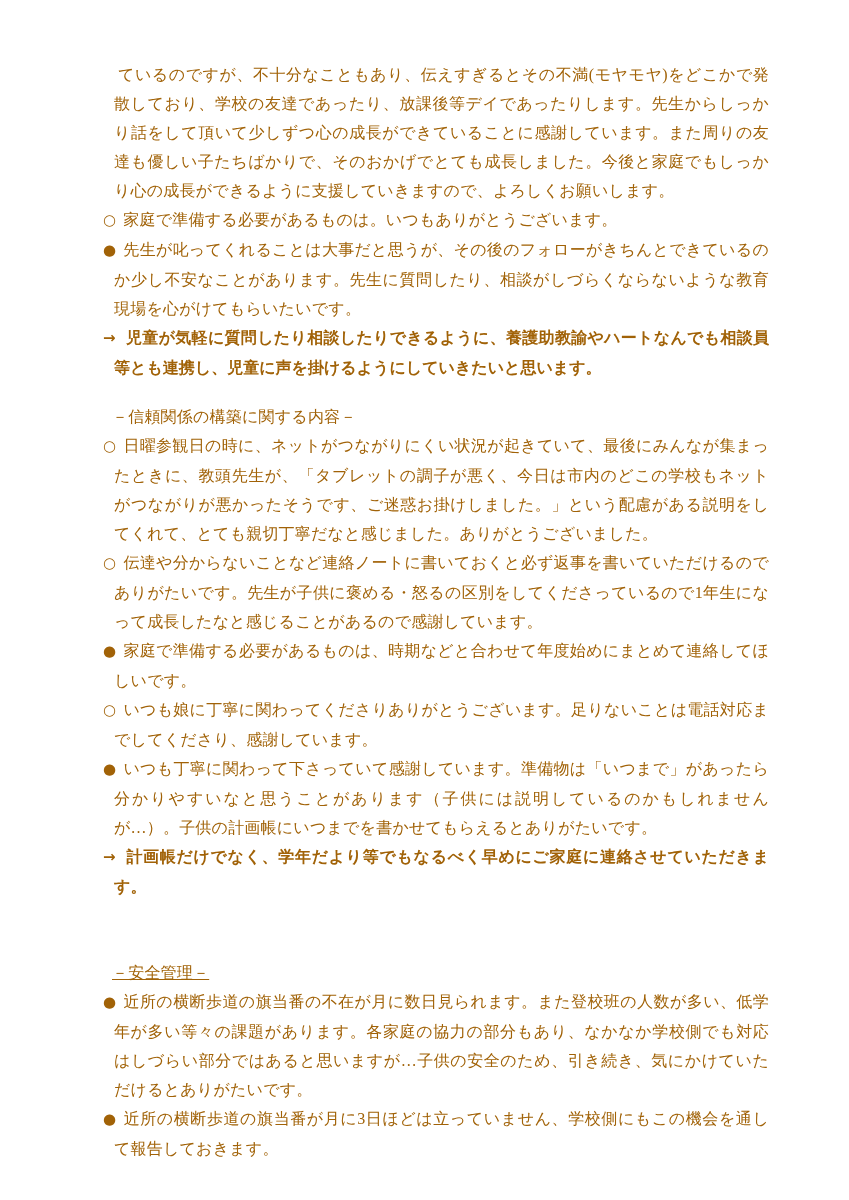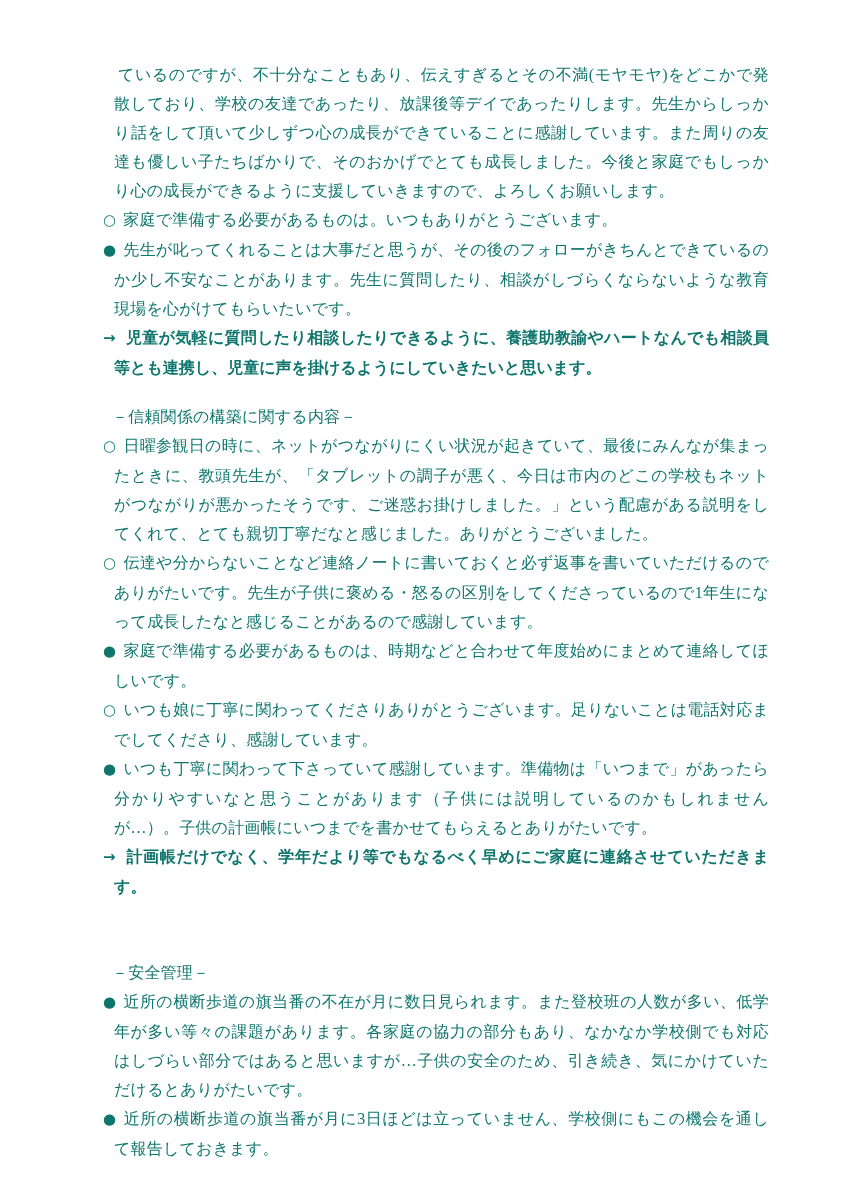--- a/index.html
+++ b/index.html
@@ -11,21 +11,21 @@
     width: 849px;
     height: 1200px;
     overflow: hidden;
   }
   .page {
     box-sizing: border-box;
     width: 849px;
     height: 1200px;
     padding: 60px 80px 40px 114px;
     background: #ffffff;
-    color: #0f766e;
+    color: #a16207;
     font-family: "Liberation Serif", "DejaVu Serif", serif;
     font-size: 16px;
     line-height: 29px;
     text-align: justify;
     letter-spacing: 0.2px;
   }
   .para {
     margin: 0;
   }
   .intro {
@@ -55,20 +55,21 @@
     margin: 0;
     font-weight: normal;
     font-size: 16px;
     text-indent: -2px;
   }
   .heading-trust {
     margin-top: 20px;
   }
   .heading-safety {
     margin-top: 57px;
+    text-decoration: underline;
   }
 </style>
 </head>
 <body>
 
 <div class="page">
 
   <p class="para intro">ているのですが、不十分なこともあり、伝えすぎるとその不満(モヤモヤ)をどこかで発散しており、学校の友達であったり、放課後等デイであったりします。先生からしっかり話をして頂いて少しずつ心の成長ができていることに感謝しています。また周りの友達も優しい子たちばかりで、そのおかげでとても成長しました。今後と家庭でもしっかり心の成長ができるように支援していきますので、よろしくお願いします。</p>
 
   <div class="item">

